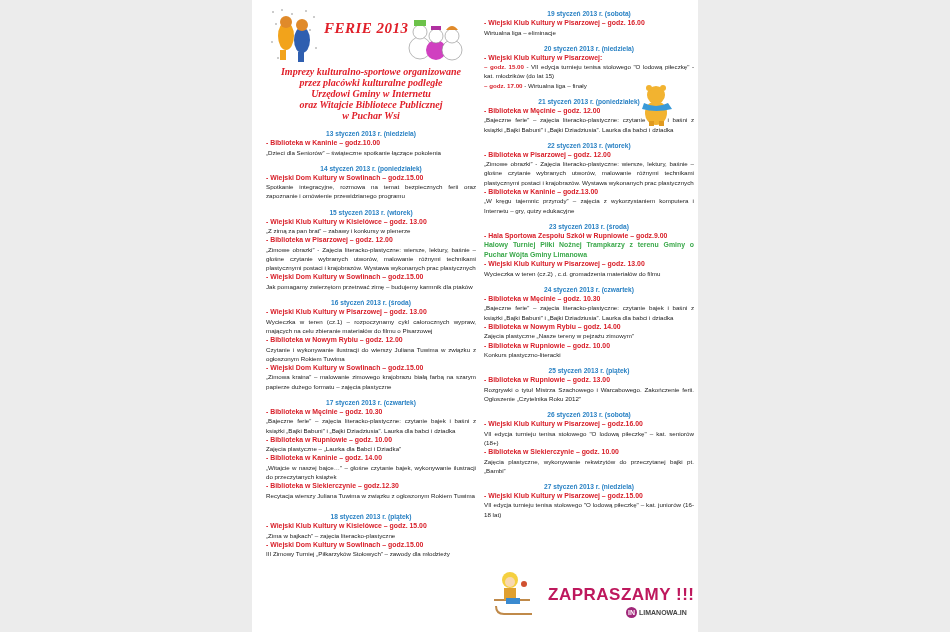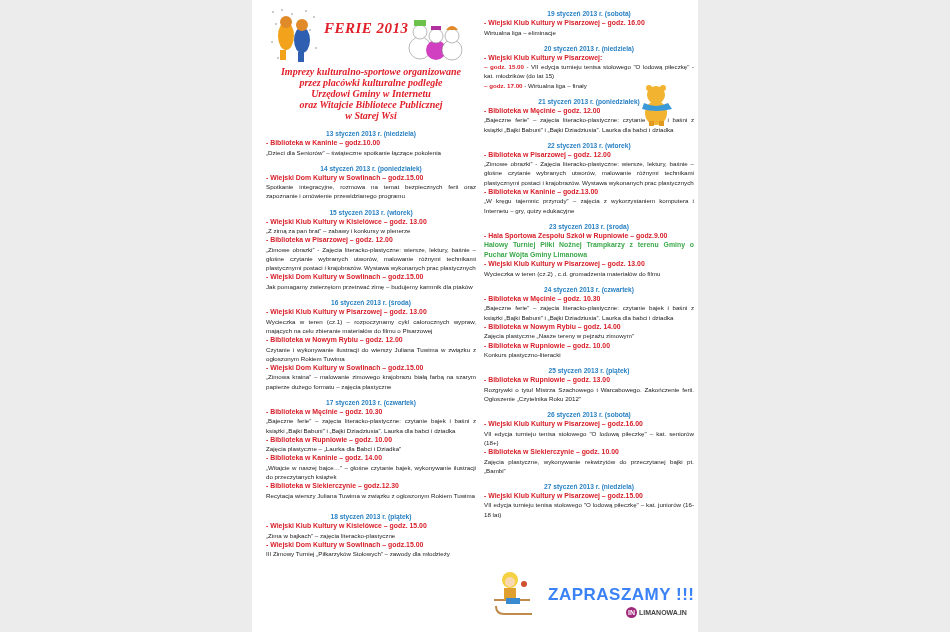--- a/index.html
+++ b/index.html
@@ -12,21 +12,21 @@
   .title{position:absolute;left:58px;top:20px;font-family:"Liberation Serif",serif;font-style:italic;font-weight:bold;color:#e0202a;font-size:15px;letter-spacing:.5px;}
   .subtitle{position:absolute;left:0;top:66px;width:210px;text-align:center;font-family:"Liberation Serif",serif;font-style:italic;font-weight:bold;color:#e0202a;font-size:10px;line-height:11px;}
   .subtitle div{white-space:nowrap;}
   .day{margin-top:7px;}
   .day-date{text-align:center;color:#2a82c4;font-size:6.6px;font-weight:bold;line-height:9px;}
   .venue{color:#d8202a;font-size:6.9px;font-weight:bold;line-height:9.5px;white-space:nowrap;}
   .venue.green{color:#3aa84a;white-space:normal;text-align:justify;}
   .desc{color:#222;font-size:6.2px;line-height:9.2px;text-align:justify;}
   .desc .red{color:#d8202a;font-weight:bold;}
   .illu{position:absolute;}
-  .zapr{position:absolute;left:296px;top:585px;font-size:17px;font-weight:bold;color:#3b82f6;letter-spacing:.5px;}
+  .zapr{position:absolute;left:296px;top:585px;font-size:17px;font-weight:bold;color:#be185d;letter-spacing:.5px;}
   .logo{position:absolute;left:374px;top:607px;display:flex;align-items:center;gap:2px;}
   .logo .circ{width:11px;height:11px;border-radius:50%;background:#a0287a;color:#fff;font-size:7px;font-weight:bold;display:flex;align-items:center;justify-content:center;}
   .logo .txt{font-size:7px;font-weight:bold;color:#444;}
 </style>
 </head>
 <body>
 
 <div class="page">
 
   <div class="col left">
@@ -61,21 +61,21 @@
         <rect x="25" y="12" width="10" height="4" fill="#b030a0"></rect>
         <circle cx="46" cy="36" r="10" fill="#fff" stroke="#888" stroke-width=".6"></circle>
           <circle cx="46" cy="22" r="7" fill="#fff" stroke="#888" stroke-width=".6"></circle>
         <path d="M40 16 Q46 8 52 16" fill="#e08a2a"></path>
       </svg>
       <div class="subtitle">
         <div>Imprezy kulturalno-sportowe organizowane</div>
         <div>przez placówki kulturalne podległe</div>
         <div>Urzędowi Gminy w Internetu</div>
         <div>oraz Witajcie Bibliotece Publicznej</div>
-        <div>w Starej Wsi</div>
+        <div>w Puchar Wsi</div>
       </div>
     </div>
 
     <div class="day">
       <div class="day-date">13 styczeń 2013 r. (niedziela)</div>
       <div class="venue">- Biblioteka w Kaninie – godz.10.00</div>
       <div class="desc">„Dzieci dla Seniorów” – świąteczne spotkanie łączące pokolenia</div>
     </div>
     <div class="day">
       <div class="day-date">14 styczeń 2013 r. (poniedziałek)</div>

